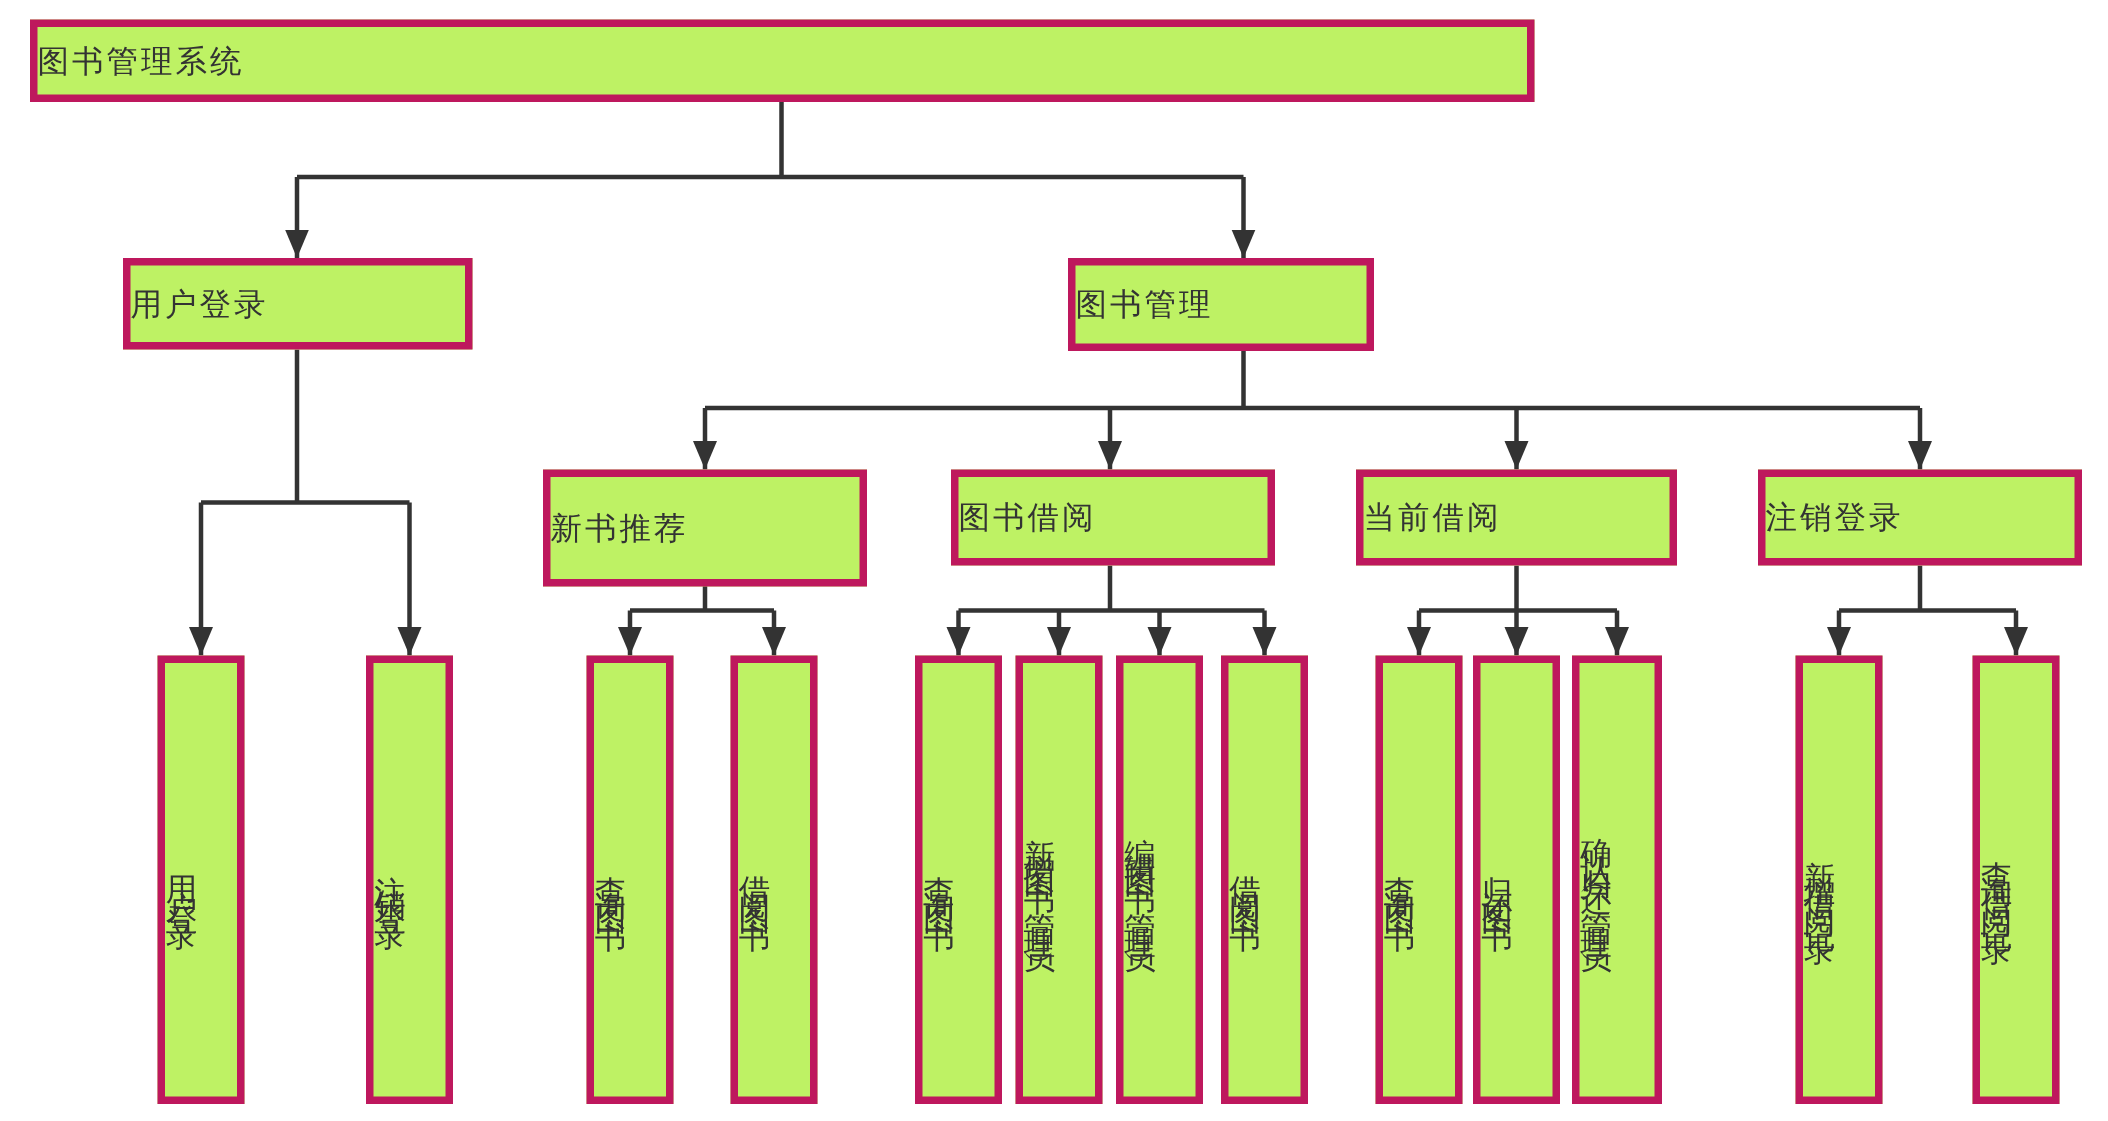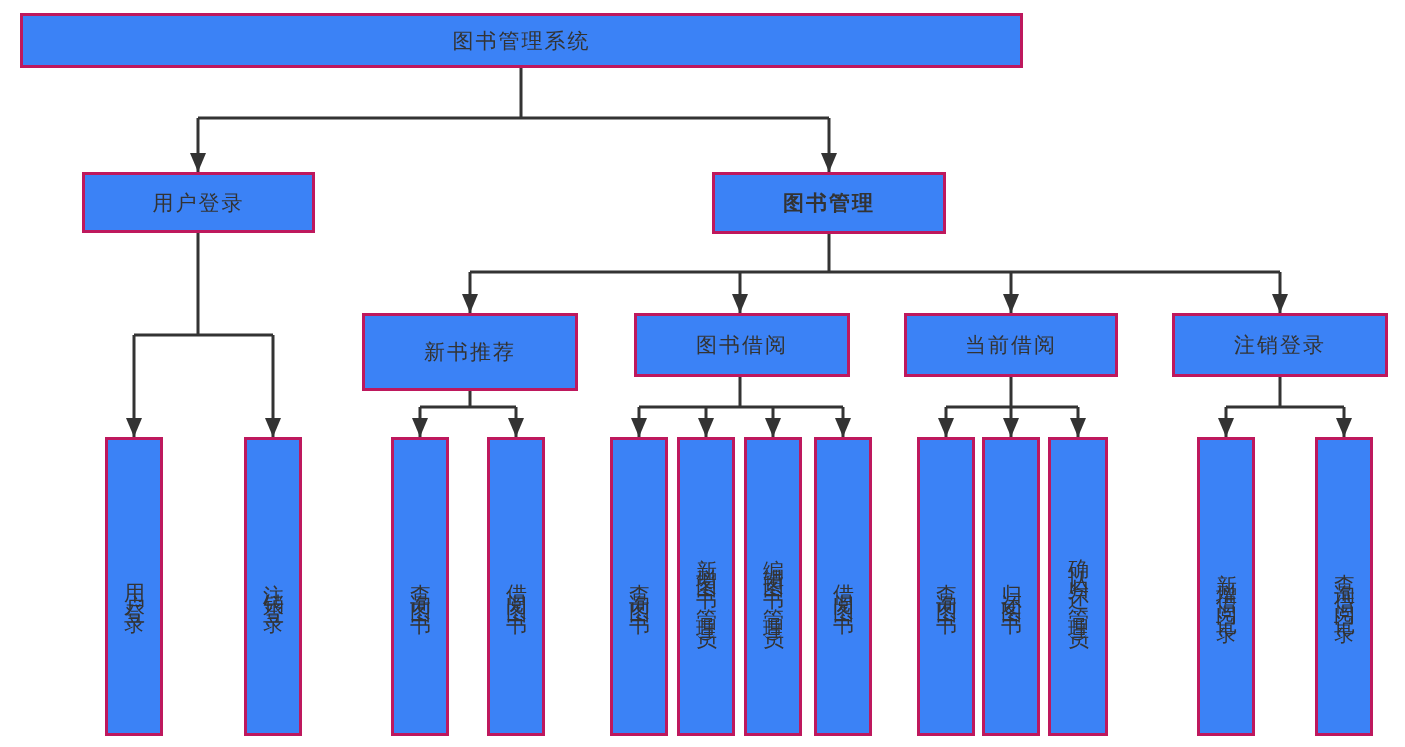--- a/index.html
+++ b/index.html
@@ -19,26 +19,25 @@
     position: absolute;
     left: 0;
     top: 0;
     width: 1405px;
     height: 747px;
     z-index: 1;
   }
   .box {
     position: absolute;
     box-sizing: border-box;
-    border: 3px solid #be185d;
-    background: #3b82f6;
+    border: 5px solid #be185d;
+    background: #bef264;
     color: #333333;
     display: flex;
     align-items: center;
-    justify-content: center;
     z-index: 2;
   }
   .hlabel {
     font-size: 21px;
     letter-spacing: 2px;
     color: #333333;
     white-space: nowrap;
   }
   .vlabel {
     writing-mode: vertical-rl;
@@ -107,21 +106,21 @@
     <line x1="1344" y1="407" x2="1344" y2="437" stroke="#333333" stroke-width="3" marker-end="url(#ah)"></line>
   </svg>
 
   <div class="box" style="left:20px; top:13px; width:1003px; height:55px;">
     <span class="hlabel">图书管理系统</span>
   </div>
 
   <div class="box" style="left:82px; top:172px; width:233px; height:61px;">
     <span class="hlabel">用户登录</span>
   </div>
-  <div class="box" style="left:712px; top:172px; width:234px; height:62px;font-weight:bold;">
+  <div class="box" style="left:712px; top:172px; width:204px; height:62px;">
     <span class="hlabel">图书管理</span>
   </div>
 
   <div class="box" style="left:362px; top:313px; width:216px; height:78px;">
     <span class="hlabel">新书推荐</span>
   </div>
   <div class="box" style="left:634px; top:313px; width:216px; height:64px;">
     <span class="hlabel">图书借阅</span>
   </div>
   <div class="box" style="left:904px; top:313px; width:214px; height:64px;">

